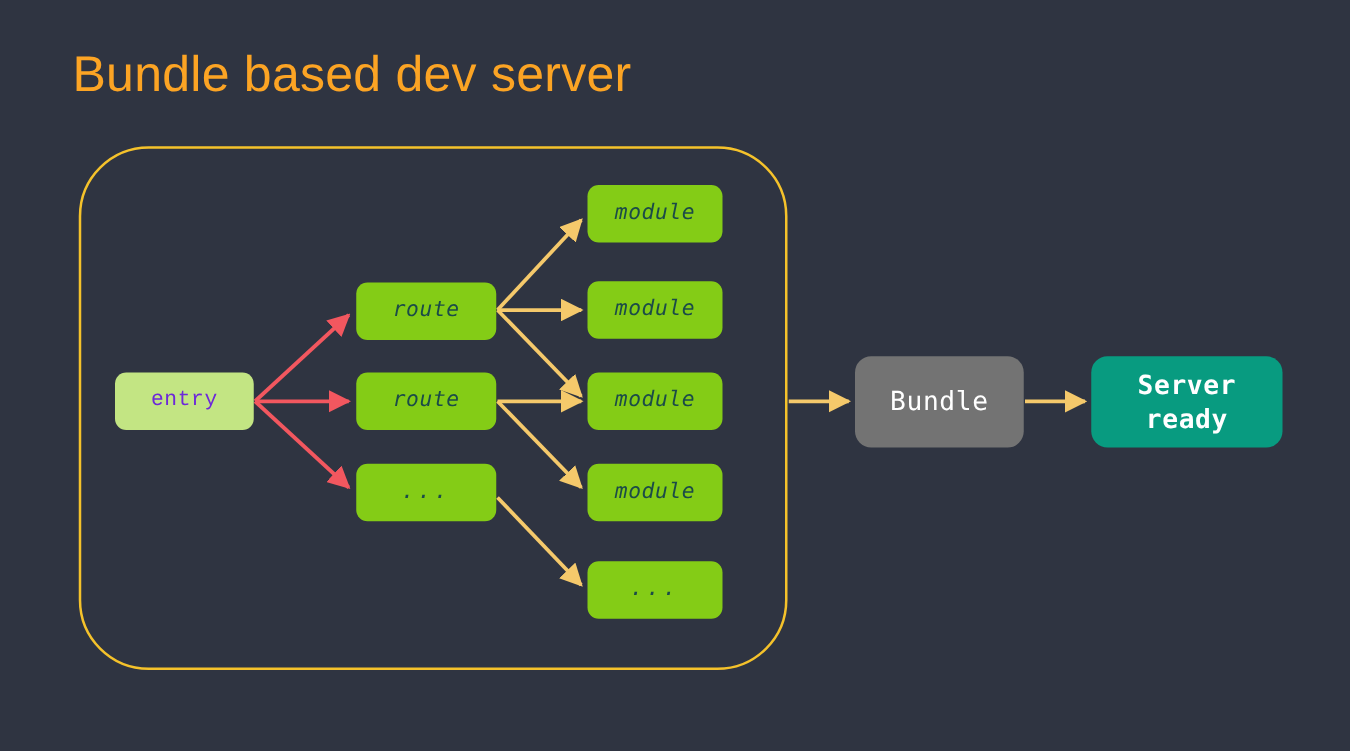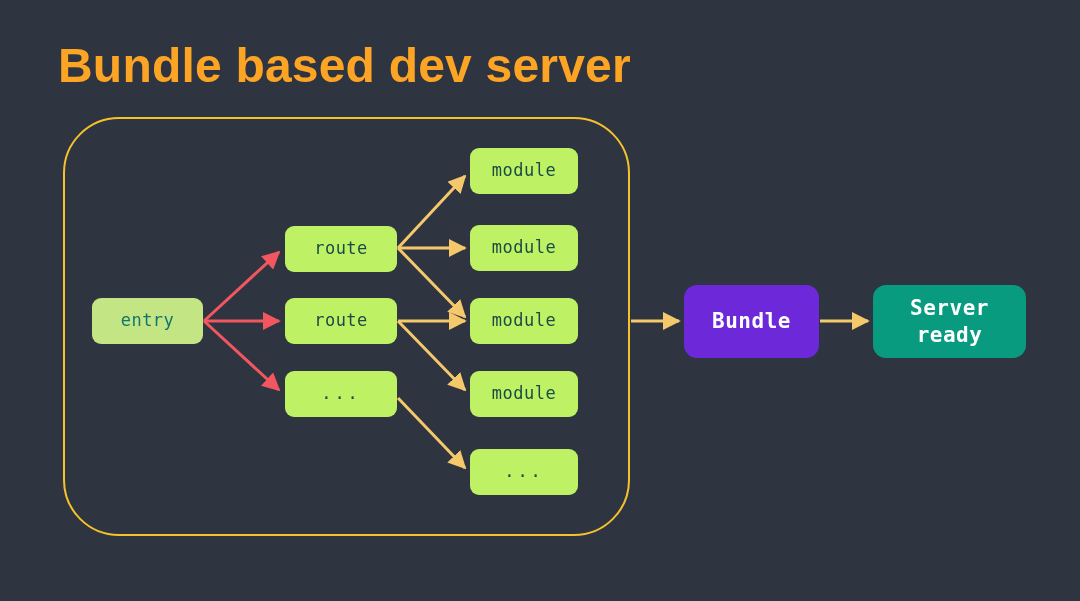--- a/index.html
+++ b/index.html
@@ -18,22 +18,22 @@
     position: relative;
     width: 1080px;
     height: 601px;
     background: #2f3441;
   }
   #title {
     position: absolute;
     left: 58px;
     top: 38px;
     font-family: "Liberation Sans", sans-serif;
-    font-size: 48px;
-    font-weight: 700;
+    font-size: 40px;
+    font-weight: 400;
     letter-spacing: 0.2px;
     color: #fca424;
     white-space: nowrap;
   }
   
   #graph-container {
     position: absolute;
     left: 63px;
     top: 117px;
     width: 567px;
@@ -61,30 +61,32 @@
     text-align: center;
     border-radius: 9px;
     font-family: "DejaVu Sans Mono", "Liberation Mono", monospace;
     font-size: 17px;
     line-height: 1.25;
     letter-spacing: 0.5px;
     white-space: pre-line;
   }
   .node.entry {
     background: #c3e583;
-    color: #0f766e;
+    color: #6d28d9;
+    font-family: Liberation Mono, monospace;
   }
   .node.green {
-    background: #bef264;
+    background: #84cc16;
     color: #1b4b48;
+    font-style: italic;
   }
   .node.bundle {
-    background: #6d28d9;
+    background: #737373;
     color: #ffffff;
-    font-weight: 700;
+    font-weight: 400;
     font-size: 21px;
     border-radius: 13px;
   }
   .node.server {
     background: #089b80;
     color: #ffffff;
     font-weight: 700;
     font-size: 21px;
     border-radius: 13px;
   }

